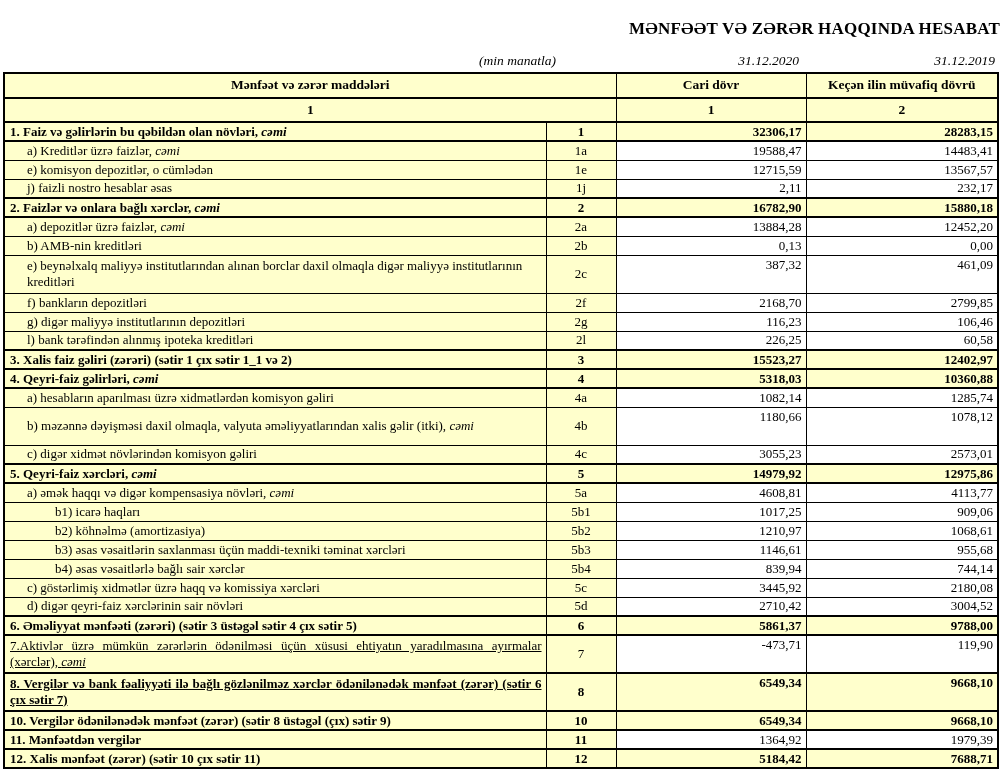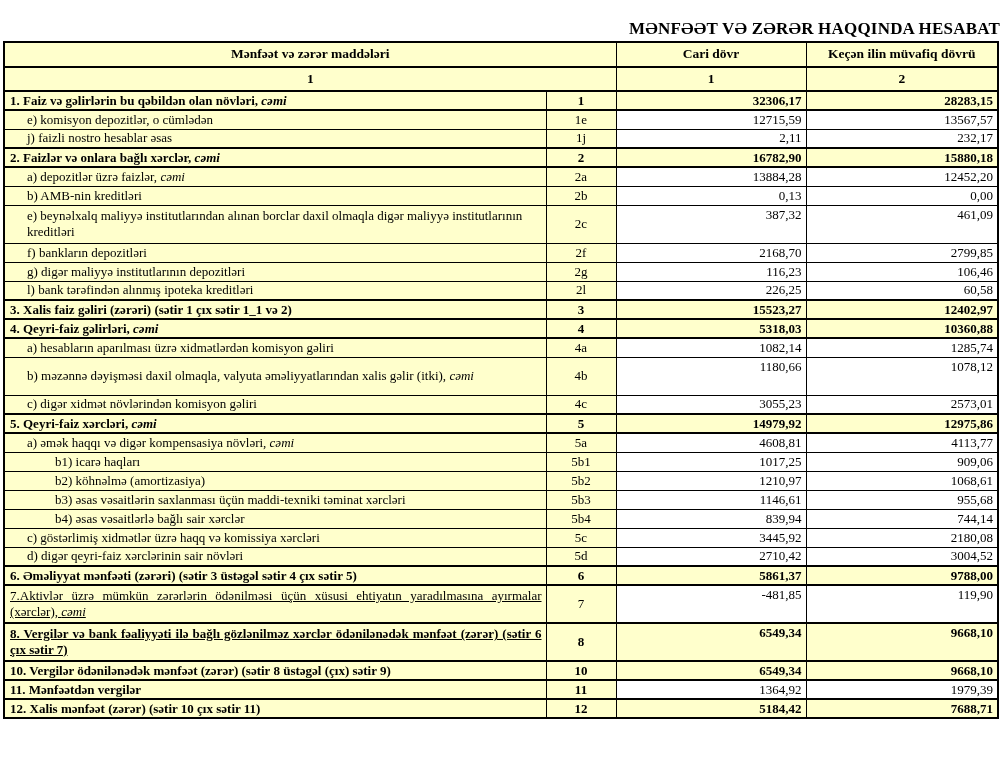--- a/index.html
+++ b/index.html
@@ -79,20 +79,25 @@
   tr.section td.label, tr.section td.code { font-weight: bold; }
   tr.section td { border-top-width: 2px; border-bottom-width: 2px; }
 </style>
 </head>
 <body>
 
 <div class="page">
 
   <h1 class="title">MƏNFƏƏT VƏ ZƏRƏR HAQQINDA HESABAT</h1>
 
+  <div class="subline">
+    <span class="unit">(min manatla)</span>
+    <span class="dcur">31.12.2020</span>
+    <span class="dpri">31.12.2019</span>
+  </div>
 
   <table class="report">
     <colgroup>
       <col style="width:542px">
       <col style="width:70px">
       <col style="width:190px">
       <col style="width:192px">
     </colgroup>
     <thead>
       <tr class="hdr">
@@ -107,20 +112,26 @@
       </tr>
     </thead>
     <tbody>
         <tr class="section hl">
           <td class="label">1. Faiz və gəlirlərin bu qəbildən olan növləri, <i>cəmi</i></td>
           <td class="code">1</td>
           <td class="val">32306,17</td>
           <td class="val">28283,15</td>
         </tr>
         <tr class="sub">
+          <td class="label">a) Kreditlər üzrə faizlər, <i>cəmi</i></td>
+          <td class="code">1a</td>
+          <td class="val">19588,47</td>
+          <td class="val">14483,41</td>
+        </tr>
+        <tr class="sub">
           <td class="label">e) komisyon depozitlər, o cümlədən</td>
           <td class="code">1e</td>
           <td class="val">12715,59</td>
           <td class="val">13567,57</td>
         </tr>
         <tr class="sub">
           <td class="label">j) faizli nostro hesablar əsas</td>
           <td class="code">1j</td>
           <td class="val">2,11</td>
           <td class="val">232,17</td>
@@ -247,21 +258,21 @@
         </tr>
         <tr class="section hl">
           <td class="label">6. Əməliyyat mənfəəti (zərəri) (sətir 3 üstəgəl sətir 4 çıx sətir 5)</td>
           <td class="code">6</td>
           <td class="val">5861,37</td>
           <td class="val">9788,00</td>
         </tr>
         <tr class="plain tall just">
           <td class="label">7.Aktivlər üzrə mümkün zərərlərin ödənilməsi üçün xüsusi ehtiyatın yaradılmasına ayırmalar (xərclər), <i>cəmi</i></td>
           <td class="code">7</td>
-          <td class="val">-481,85</td>
+          <td class="val">-473,71</td>
           <td class="val">119,90</td>
         </tr>
         <tr class="section tall hl just">
           <td class="label">8. Vergilər və bank fəaliyyəti ilə bağlı gözlənilməz xərclər ödənilənədək mənfəət (zərər) (sətir 6 çıx sətir 7)</td>
           <td class="code">8</td>
           <td class="val">6549,34</td>
           <td class="val">9668,10</td>
         </tr>
         <tr class="section hl">
           <td class="label">10. Vergilər ödənilənədək mənfəət (zərər) (sətir 8 üstəgəl (çıx) sətir 9)</td>

